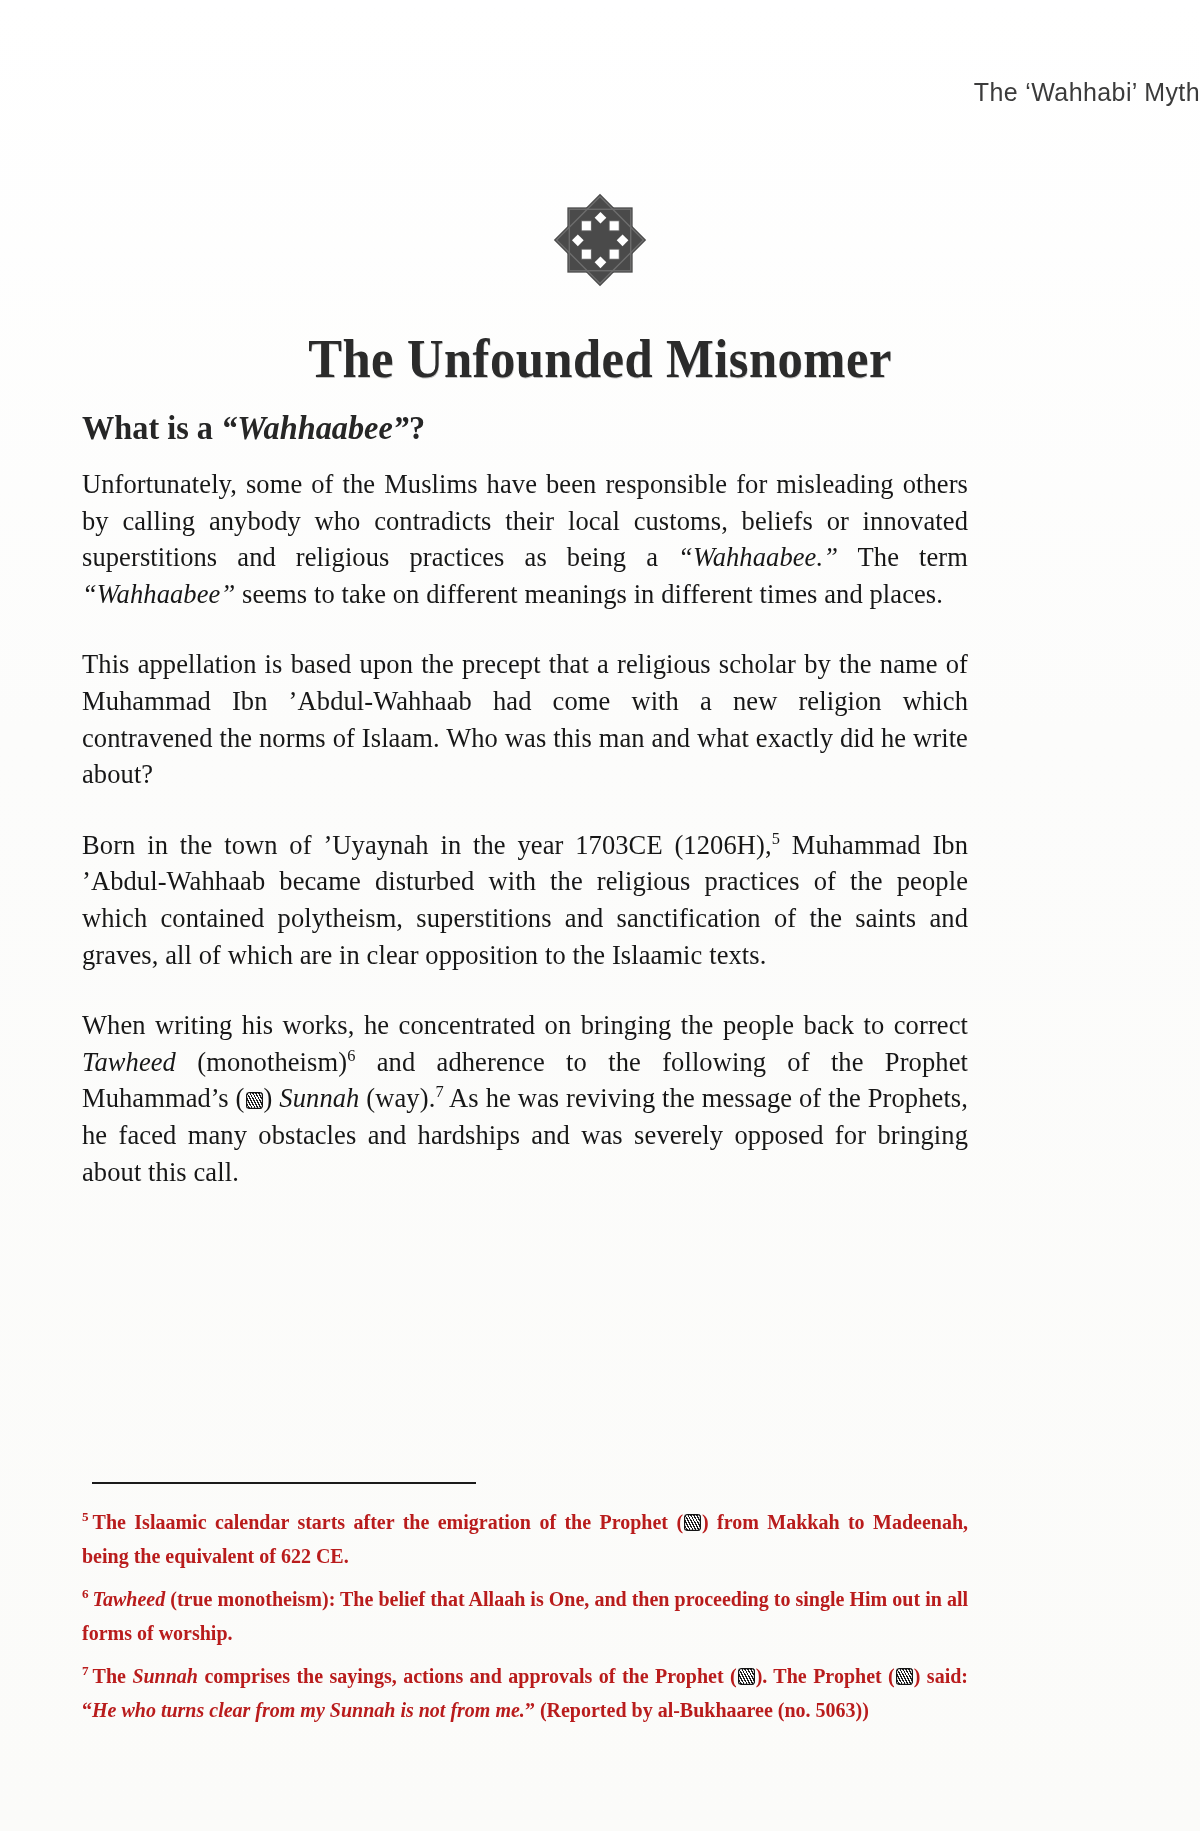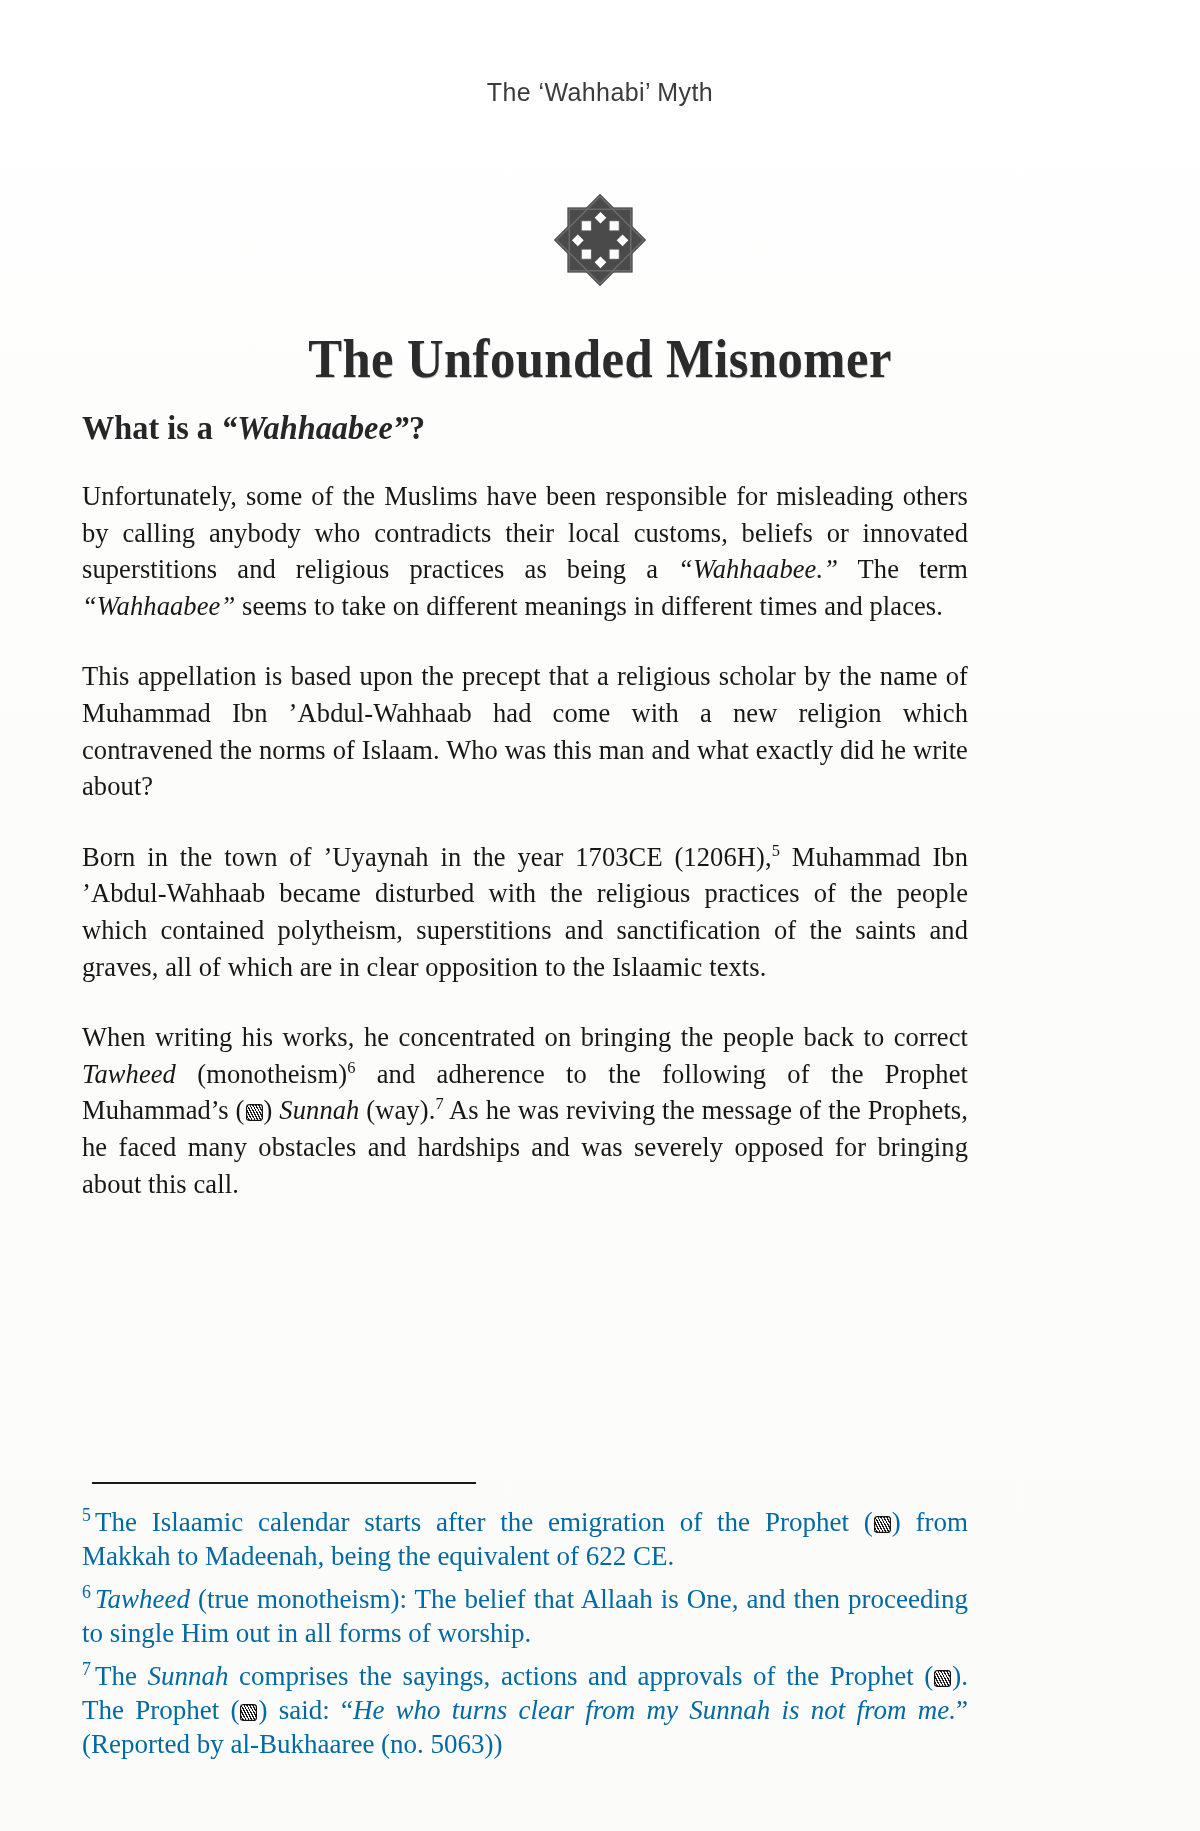--- a/index.html
+++ b/index.html
@@ -23,21 +23,21 @@
     inset: 0;
     background:
       linear-gradient(180deg, #ffffff 0%, #fcfcfb 40%, #fbfbf9 100%);
   }
 
   .running-head {
     position: absolute;
     top: 78px;
     left: 0;
     width: 1200px;
-    text-align: center;
+    text-align: right;
     font-family: "Liberation Sans", sans-serif;
     font-size: 25px;
     letter-spacing: 0.4px;
     color: #3b3b3b;
   }
 
   
   .ornament {
     position: absolute;
     top: 192px;
@@ -74,21 +74,21 @@
     transform: scaleX(0.95);
     transform-origin: left center;
   }
   .subheading .term {
     font-style: italic;
     font-weight: bold;
   }
 
   .body-block {
     position: absolute;
-    top: 478px;
+    top: 466px;
     left: 82px;
     width: 886px;
   }
 
   p.para {
     margin: 0 0 34px 0;
     font-family: "Liberation Serif", serif;
     font-size: 26.5px;
     line-height: 36.6px;
     text-align: justify;
@@ -130,24 +130,25 @@
 
   .footnotes {
     position: absolute;
     top: 1505px;
     left: 82px;
     width: 886px;
   }
   p.fn {
     margin: 0 0 9px 0;
     font-family: "Liberation Serif", serif;
-    font-size: 27px;
+    font-size: 20px;
     line-height: 34px;
     text-align: justify;
-    color: #0369a1;
+    color: #b91c1c;
+    font-weight: bold;
   }
   p.fn:last-child { margin-bottom: 0; }
   p.fn .marker {
     font-size: 0.66em;
     vertical-align: super;
     line-height: 0;
     margin-right: 4px;
   }
 </style>
 </head>

